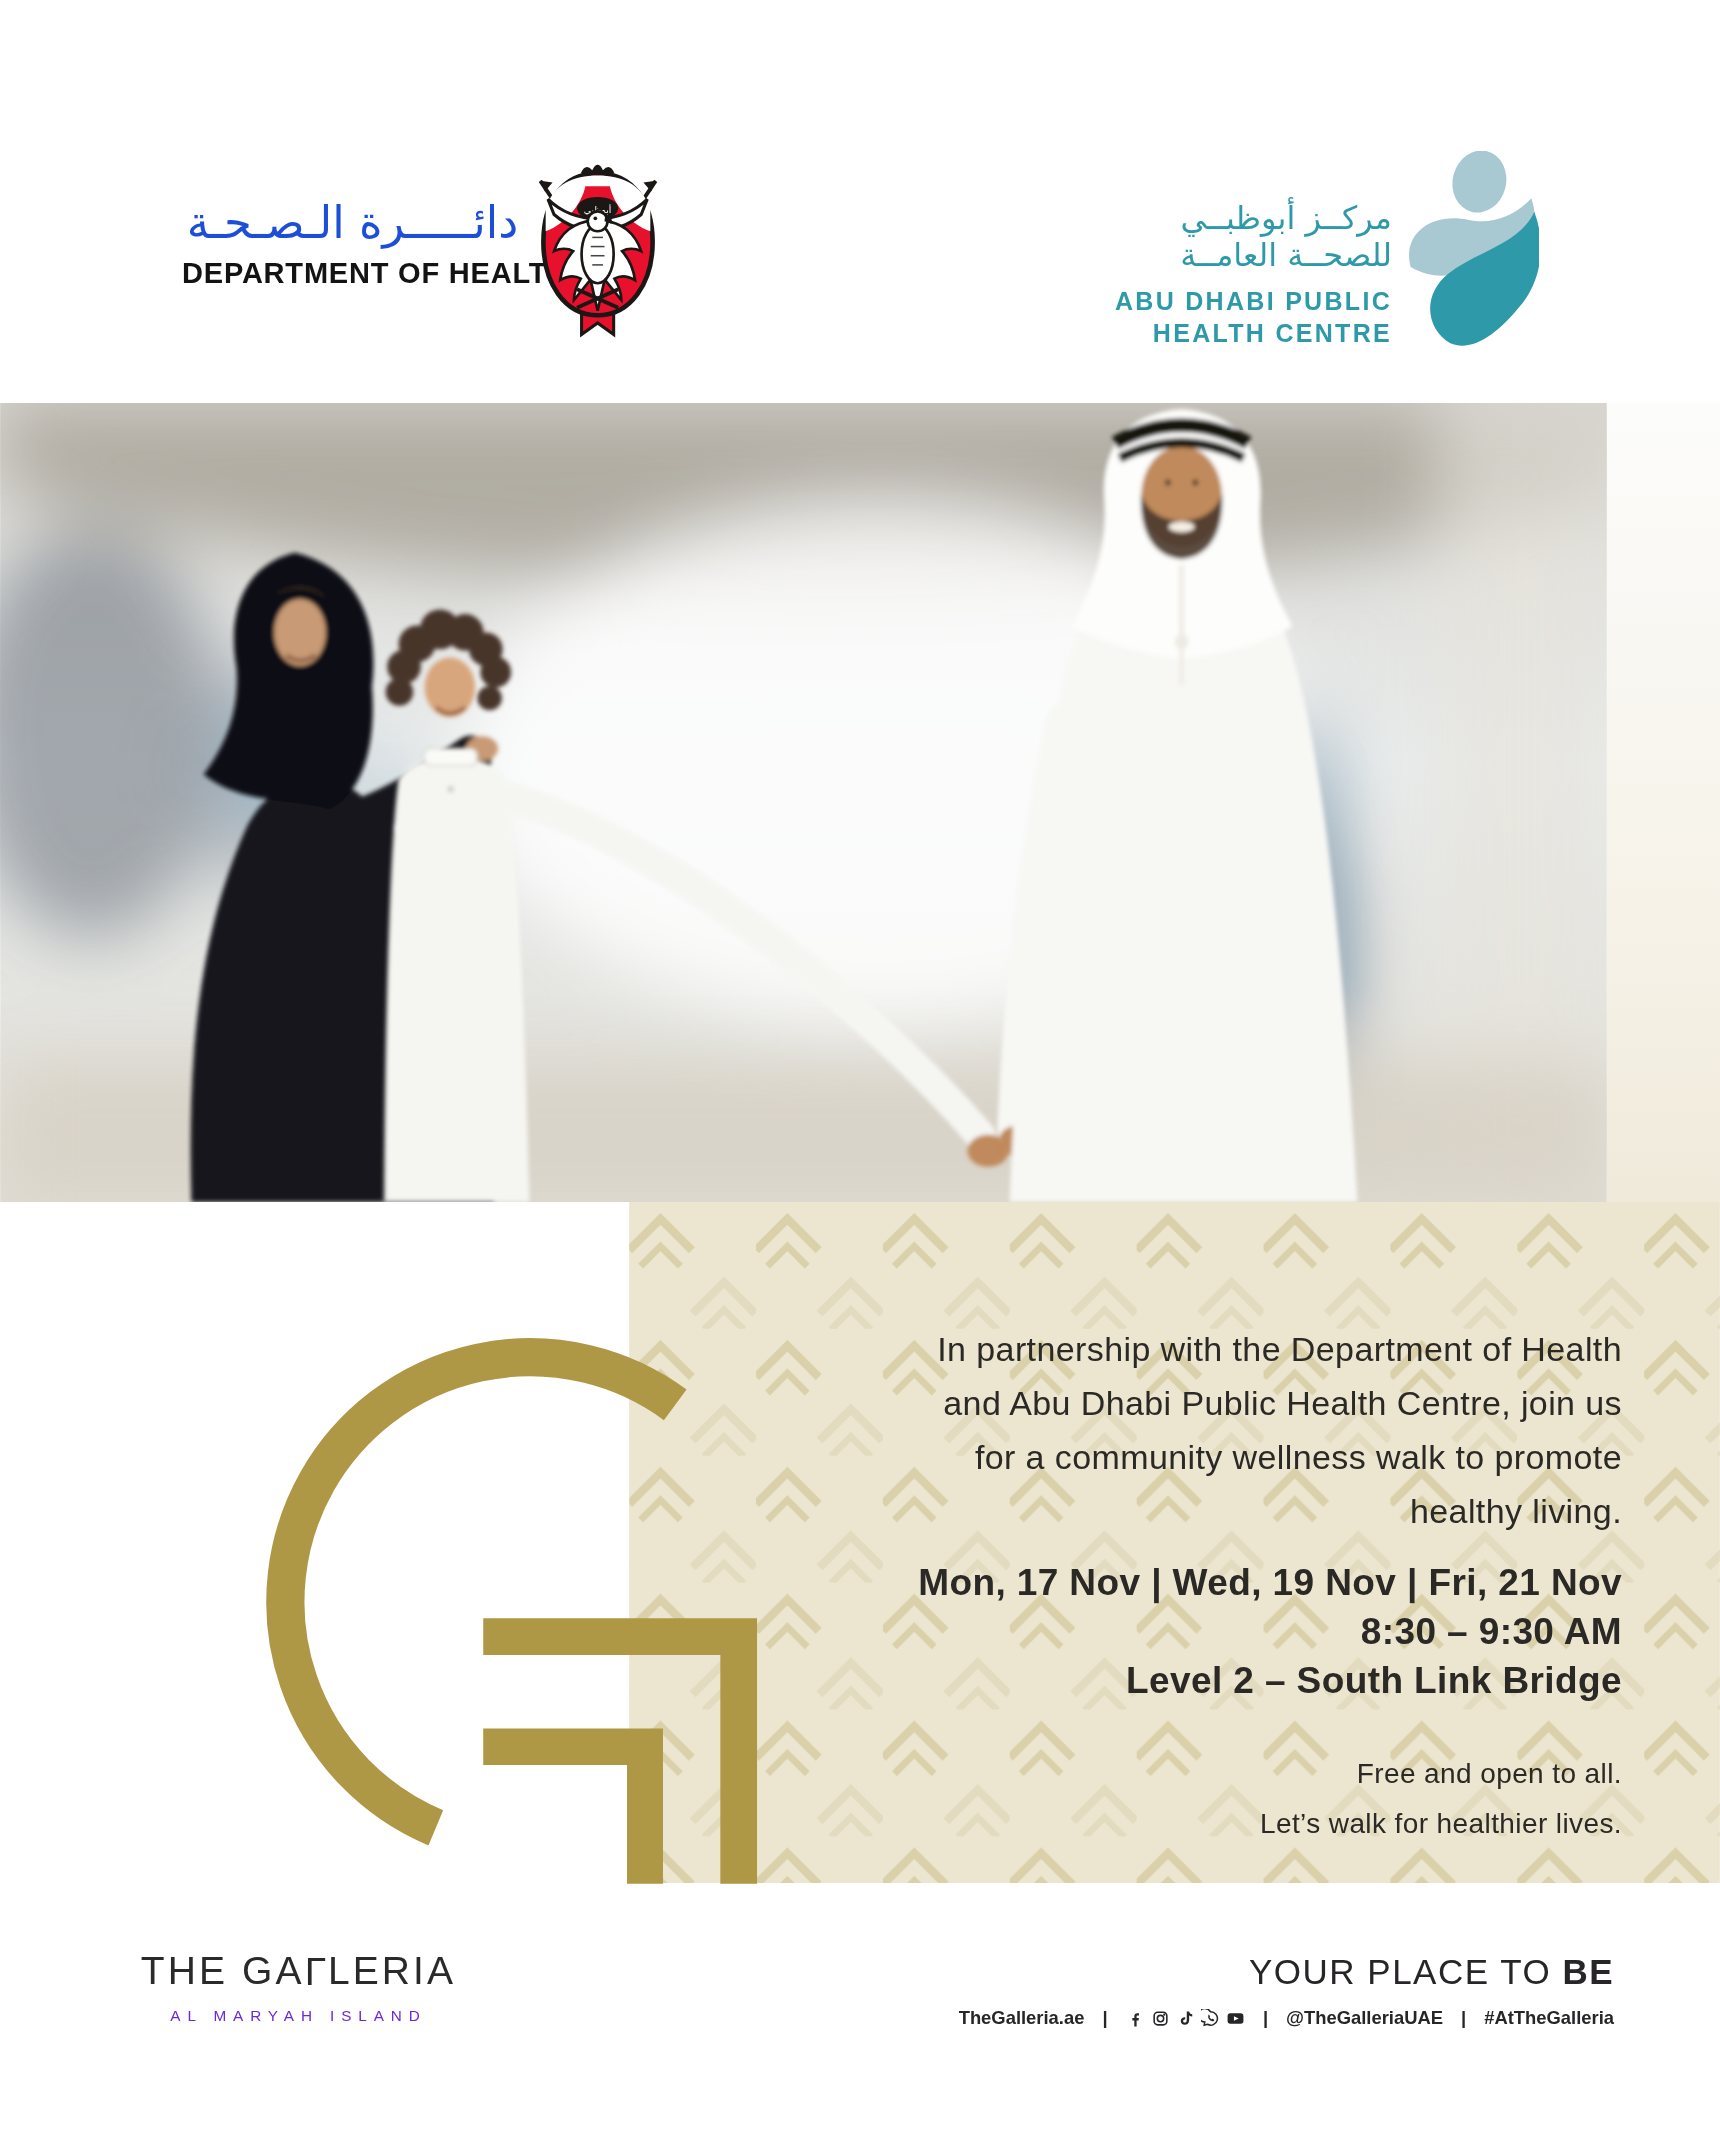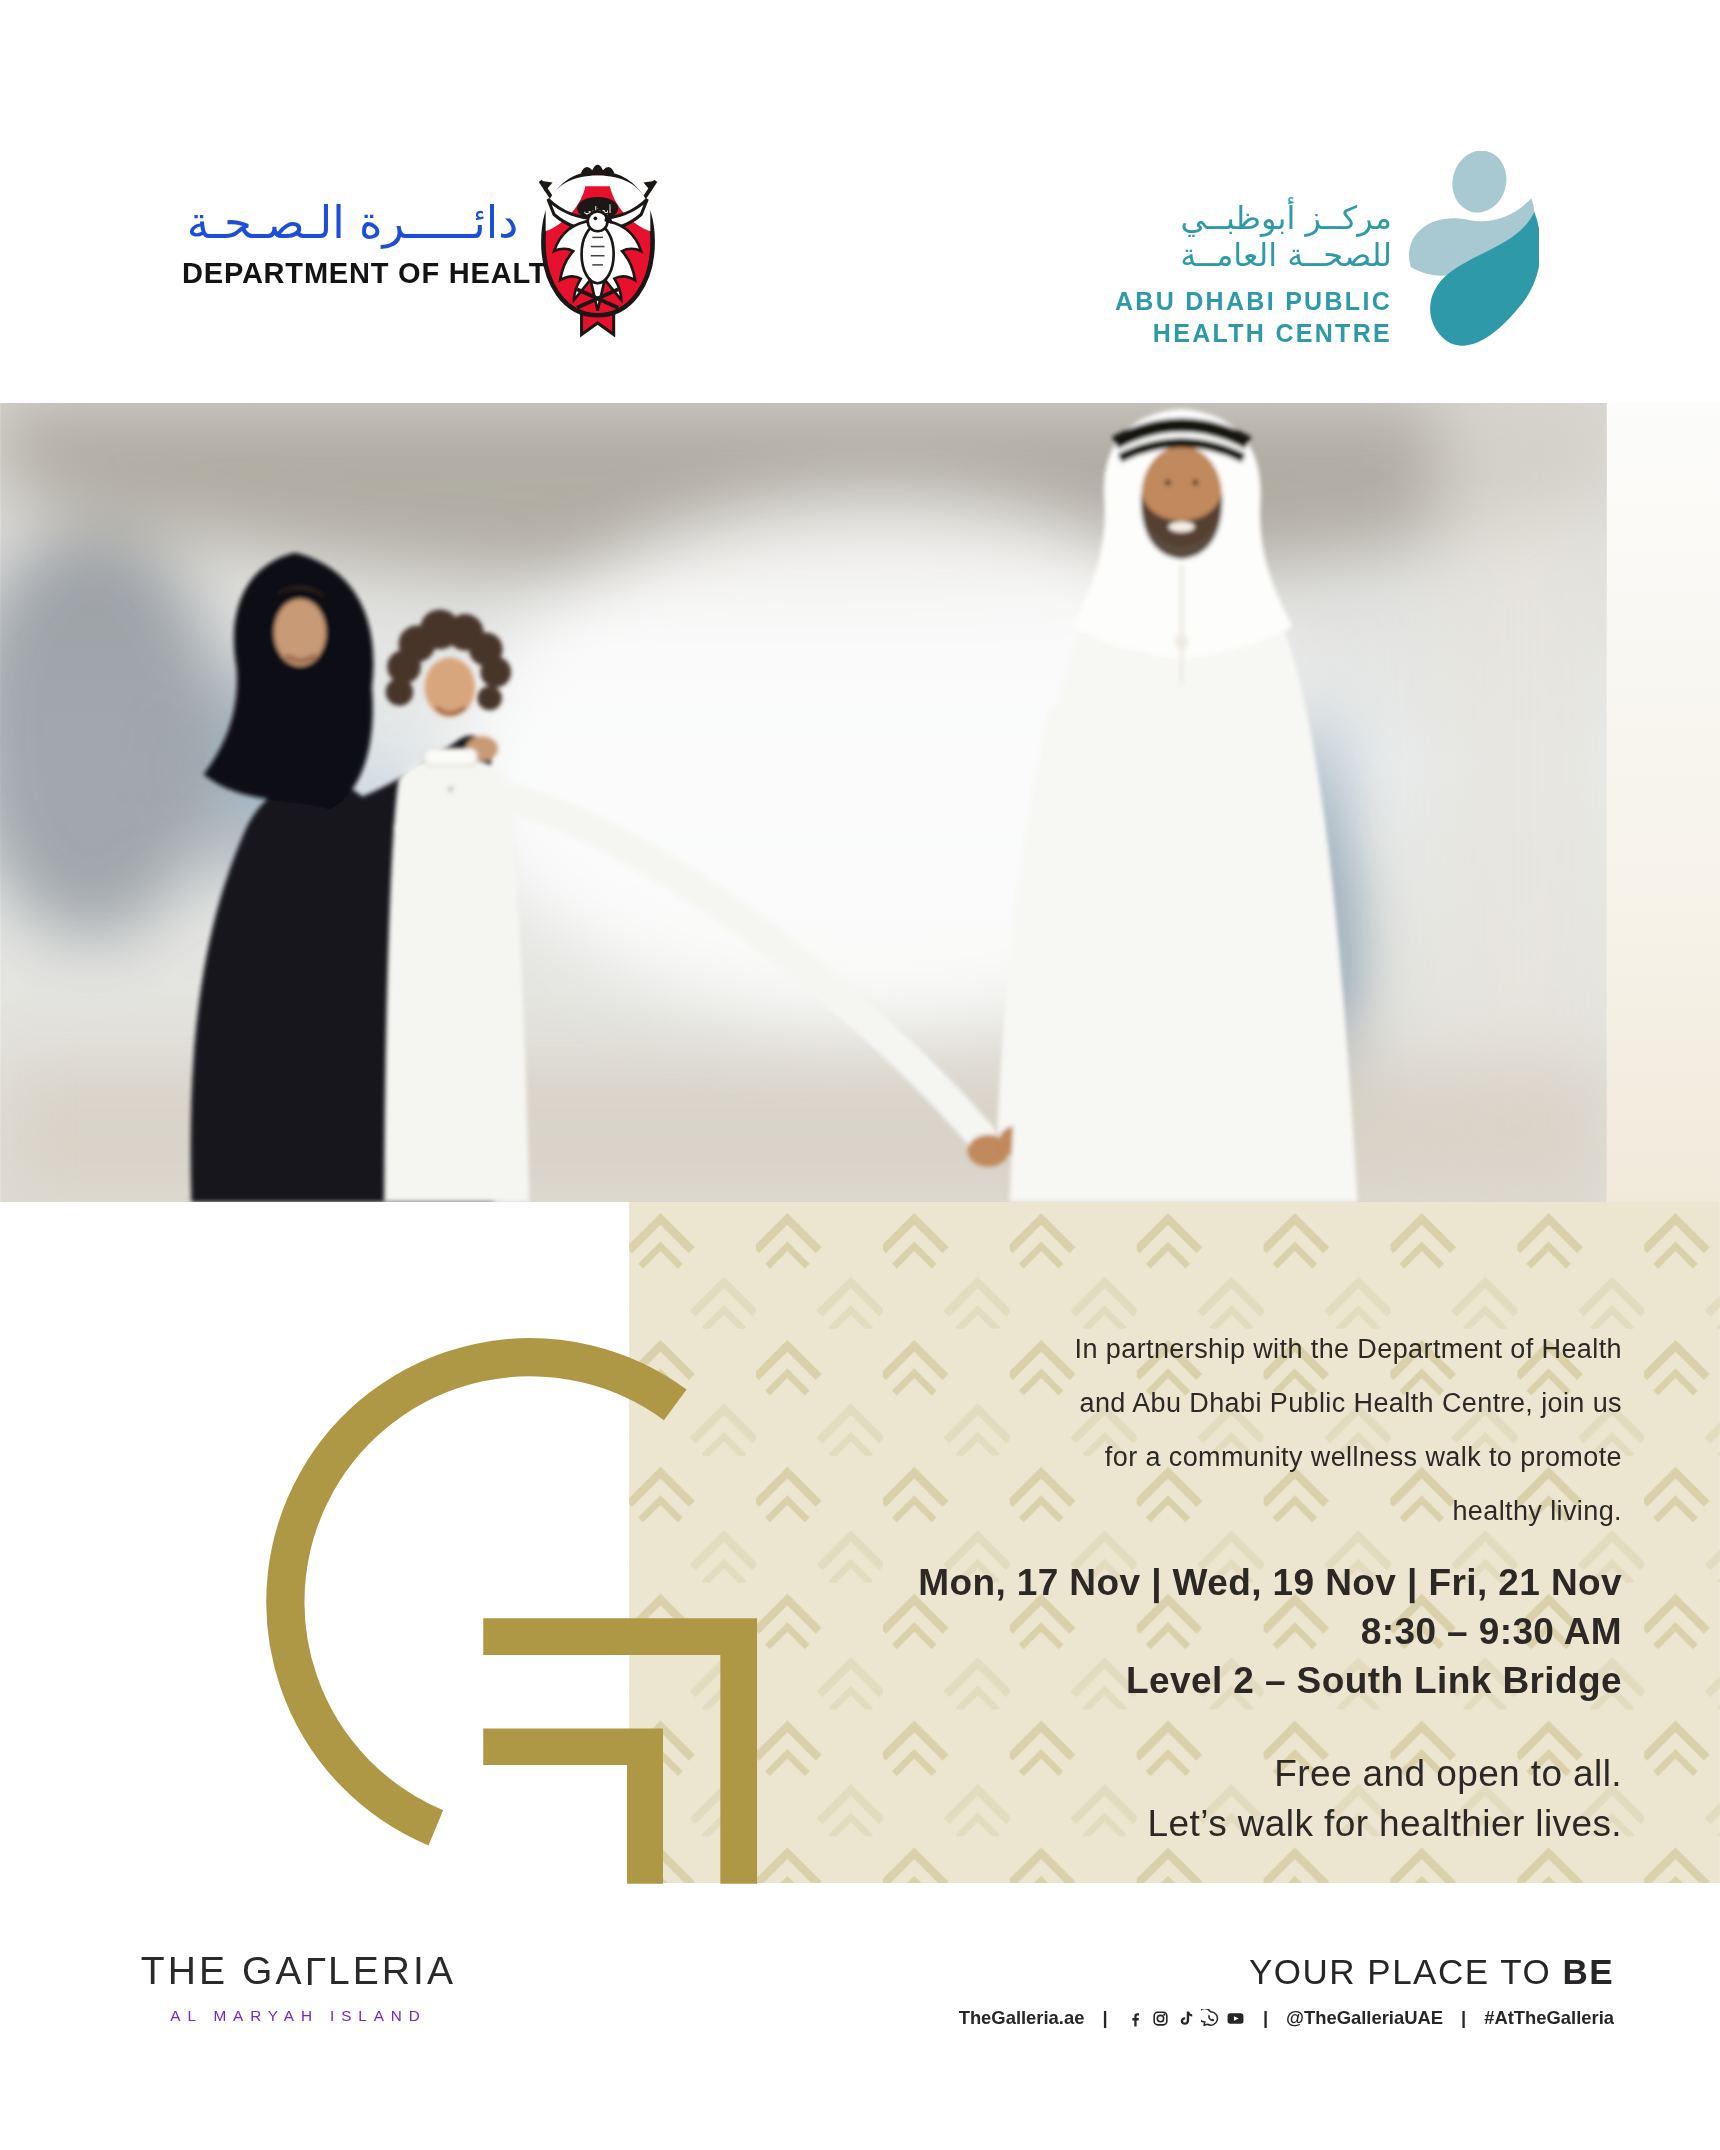--- a/index.html
+++ b/index.html
@@ -24,25 +24,25 @@
               background:linear-gradient(to bottom,#FCFCFB 0%,#F6F2E8 65%,#EFEADA 100%);}
 
   
   .panel{left:629px;top:1202px;}
 
   
   .gmark{left:214px;top:1300px;}
 
   
   .event-text{left:765px;top:1322px;width:857px;text-align:right;}
-  .intro-line{font-size:27px;line-height:54px;letter-spacing:0.4px;}
+  .intro-line{font-size:34px;line-height:54px;letter-spacing:0.4px;}
   .sched{margin-top:20px;}
   .sched-line{font-size:37px;line-height:49px;font-weight:700;letter-spacing:0.4px;}
   .closing{margin-top:44px;}
-  .closing-line{font-size:37px;line-height:50px;letter-spacing:0.4px;}
+  .closing-line{font-size:28px;line-height:50px;letter-spacing:0.4px;}
 
   
   .gall-wordmark{left:115px;top:1949px;width:367px;text-align:center;color:#2B2A2B;}
   .gall-main{font-size:39px;letter-spacing:3.1px;white-space:nowrap;}
   .flip-l{display:inline-block;transform:scaleY(-1);margin-right:-1.5px;}
   .gall-sub{margin-top:13.8px;font-size:15.3px;letter-spacing:6.9px;color:#6d28d9;}
 
   .footer-right{right:107px;top:1952px;width:688px;text-align:right;color:#272528;}
   .tagline{font-size:35px;letter-spacing:1.5px;white-space:nowrap;}
   .tagline .bold{font-weight:700;}

